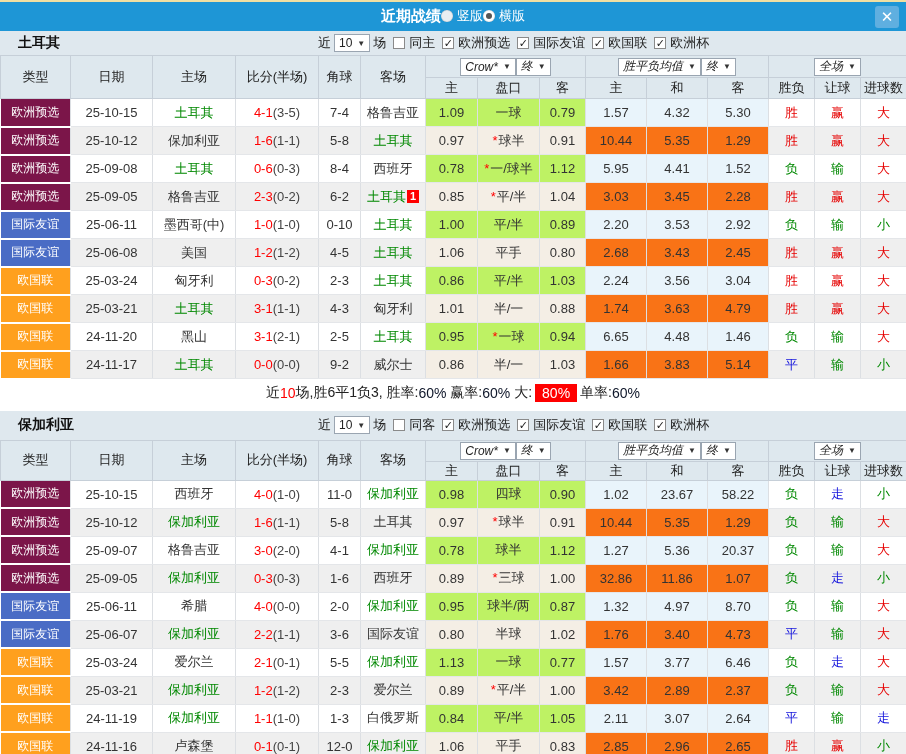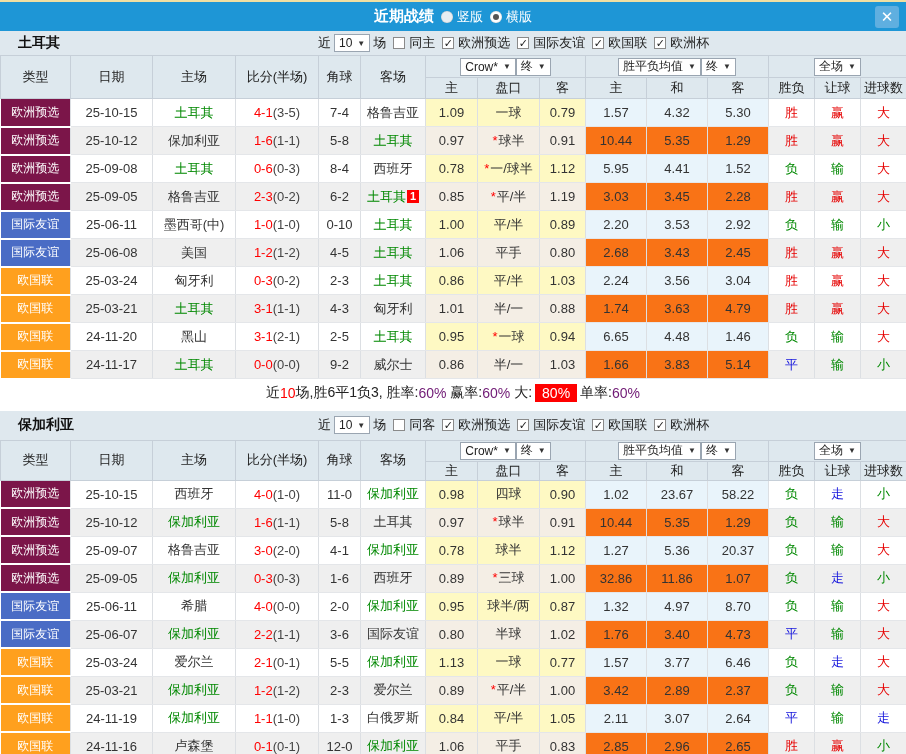--- a/index.html
+++ b/index.html
@@ -2,21 +2,21 @@
 <html><head>
 <meta charset="utf-8">
 <style>
   * { box-sizing:border-box; margin:0; padding:0; }
   html,body { width:906px; height:754px; overflow:hidden; background:#fff;
               font-family:"Liberation Sans","DejaVu Sans",sans-serif; }
 
   
   .titlebar { height:31px; background:#1e96d6; border-top:2px solid #f0dfa2;
               display:flex; align-items:center; justify-content:center; position:relative; }
-  .title-group { display:flex; align-items:center; gap:7px; }
+  .title-group { display:flex; align-items:flex-start; }
   .dlg-title { color:#fff; font-weight:bold; font-size:15px; }
   .radio-item { display:flex; align-items:center; gap:4px; color:#fff; font-size:13px; cursor:default; }
   .radio-dot { width:12px; height:12px; border-radius:50%; background:#e9eef2; display:inline-block;
                box-shadow:inset 0 0 1px #999; }
   .radio-dot.sel { background:#fff; position:relative; }
   .radio-dot.sel::after { content:""; position:absolute; left:3px; top:3px; width:6px; height:6px;
                border-radius:50%; background:#555; }
   .close-btn { position:absolute; right:7px; top:4px; width:24px; height:22px; background:#5fafe0;
                border-radius:3px; color:#fff; font-size:15px; font-weight:bold; text-align:center;
                line-height:22px; cursor:pointer; }
@@ -33,37 +33,37 @@
   .cb { width:12px; height:12px; border:1px solid #8a8a8a; background:#fff; display:inline-flex;
         align-items:center; justify-content:center; font-size:11px; line-height:11px; color:#222;
         margin:0 1px 0 4px; cursor:pointer; }
 
   
   table { border-collapse:collapse; table-layout:fixed; width:906px; }
   thead td { background:#dee8ee; border:1px solid #c6cfd8; text-align:center;
              font-size:13px; color:#222; overflow:hidden; }
   .t-a thead tr:nth-child(1) td { height:22px; } .t-a thead tr:nth-child(2) td { height:21px; }
   .t-b thead tr:nth-child(1) td { height:21px; } .t-b thead tr:nth-child(2) td { height:19px; }
-  .hdr-selects { display:flex; align-items:flex-end; justify-content:center; gap:0; }
+  .hdr-selects { display:flex; align-items:flex-end; justify-content:center; gap:0;font-style:italic; }
   tbody td { height:28px; text-align:center; font-size:13px; color:#333;
              border-right:1px solid #dcdfe3; border-bottom:1px solid #e4e6e9; overflow:hidden; white-space:nowrap; }
   tr.odd td { background:#fff; }  tr.even td { background:#efefef; }
-  tr.odd td.cream { background:#fef9c3; } tr.even td.cream { background:#f4eee5; }
+  tr.odd td.cream { background:#bef264; } tr.even td.cream { background:#f4eee5; }
   tr.odd td.blu { background:#e9f4fb; }  tr.even td.blu { background:#f97316; }
   td.type-cell { color:#fff; font-size:12px; border-bottom:2px solid #fff; }
   .green-team { color:#008800; }
   .score-ft { color:#ff0000; } .score-ht { color:#444; }
   .star { color:#ff0000; margin-right:1px; }
   .badge1 { display:inline-block; background:#ff0000; color:#fff; font-size:11px; line-height:13px;
             padding:0 3px; margin-left:1px; font-weight:bold; vertical-align:1px; }
 
   
   .summary { height:27px; display:flex; align-items:center; justify-content:center;
              font-size:14px; color:#222; background:#fff; white-space:pre; }
-  .seg-red { color:#ff0000; } .seg-blue { color:#701a75; }
+  .seg-red { color:#ff0000; } .seg-blue { color:#0f172a; }
   .seg-hl { background:#ff0000; color:#fff; padding:1px 7px; margin:0 3px; }
   .gap { height:4px; background:#fff; }
 </style>
 </head>
 <body>
 
 <div class="titlebar">
   <div class="title-group">
     <span class="dlg-title">近期战绩</span>
     <span class="radio-item">
@@ -225,21 +225,21 @@
       </tr>
       <tr class="even">
         <td class="type-cell" style="background: rgb(123, 21, 73);">欧洲预选</td>
         <td>25-09-05</td>
         <td><span>格鲁吉亚</span></td>
         <td><span class="score-ft">2-3</span><span class="score-ht">(0-2)</span></td>
         <td>6-2</td>
         <td><span class="green-team">土耳其</span><span class="badge1">1</span></td>
         <td class="cream">0.85</td>
         <td class="cream"><span class="star">*</span><span>平/半</span></td>
-        <td class="cream">1.19</td>
+        <td class="cream">1.04</td>
         <td class="blu">3.03</td>
         <td class="blu">3.45</td>
         <td class="blu">2.28</td>
         <td style="color: rgb(230, 0, 0);">胜</td>
         <td style="color: rgb(230, 0, 0);">赢</td>
         <td style="color: rgb(230, 0, 0);">大</td>
       </tr>
       <tr class="odd">
         <td class="type-cell" style="background: rgb(74, 108, 197);">国际友谊</td>
         <td>25-06-11</td>

